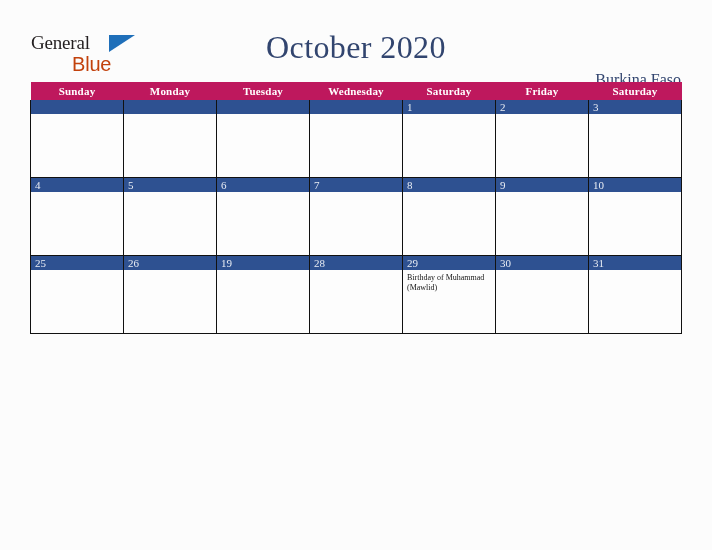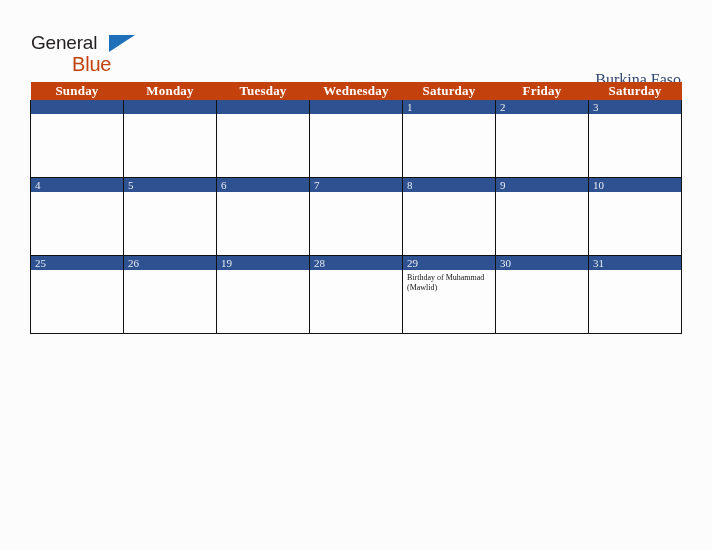--- a/index.html
+++ b/index.html
@@ -29,21 +29,21 @@
     position: absolute;
     left: 31px;
     top: 33px;
     width: 120px;
     height: 44px;
   }
   .logo-general {
     position: absolute;
     left: 0;
     top: 0;
-    font-family: Liberation Sans, sans-serif;
+    font-family: Liberation Serif, serif;
     font-size: 19px;
     letter-spacing: -0.2px;
     color: #231f20;
     line-height: 20px;
   }
   .logo-triangle {
     position: absolute;
     left: 78px;
     top: 2px;
     width: 0;
@@ -98,23 +98,23 @@
   }
   .cal-grid th,
   .cal-grid td {
     padding: 0;
     margin: 0;
     width: 93px;
   }
 
   
   .dow-row th {
-    background: #c2410c;
+    background: #be185d;
     color: #ffffff;
-    font-size: 13px;
+    font-size: 11px;
     font-weight: bold;
     height: 18px;
     line-height: 18px;
     text-align: center;
     letter-spacing: 0.2px;
     border: none;
   }
 
   
   .day-cell {
@@ -160,20 +160,21 @@
 <body>
 
 <div class="page-header">
 
   <div class="logo">
     <span class="logo-general">General</span>
     <span class="logo-triangle"></span>
     <span class="logo-blue">Blue</span>
   </div>
 
+  <div class="cal-title">October 2020</div>
 
   <div class="cal-country">Burkina Faso</div>
 
 </div>
 
 <table class="cal-grid">
   <thead>
     <tr class="dow-row">
       <th>Sunday</th>
       <th>Monday</th>

